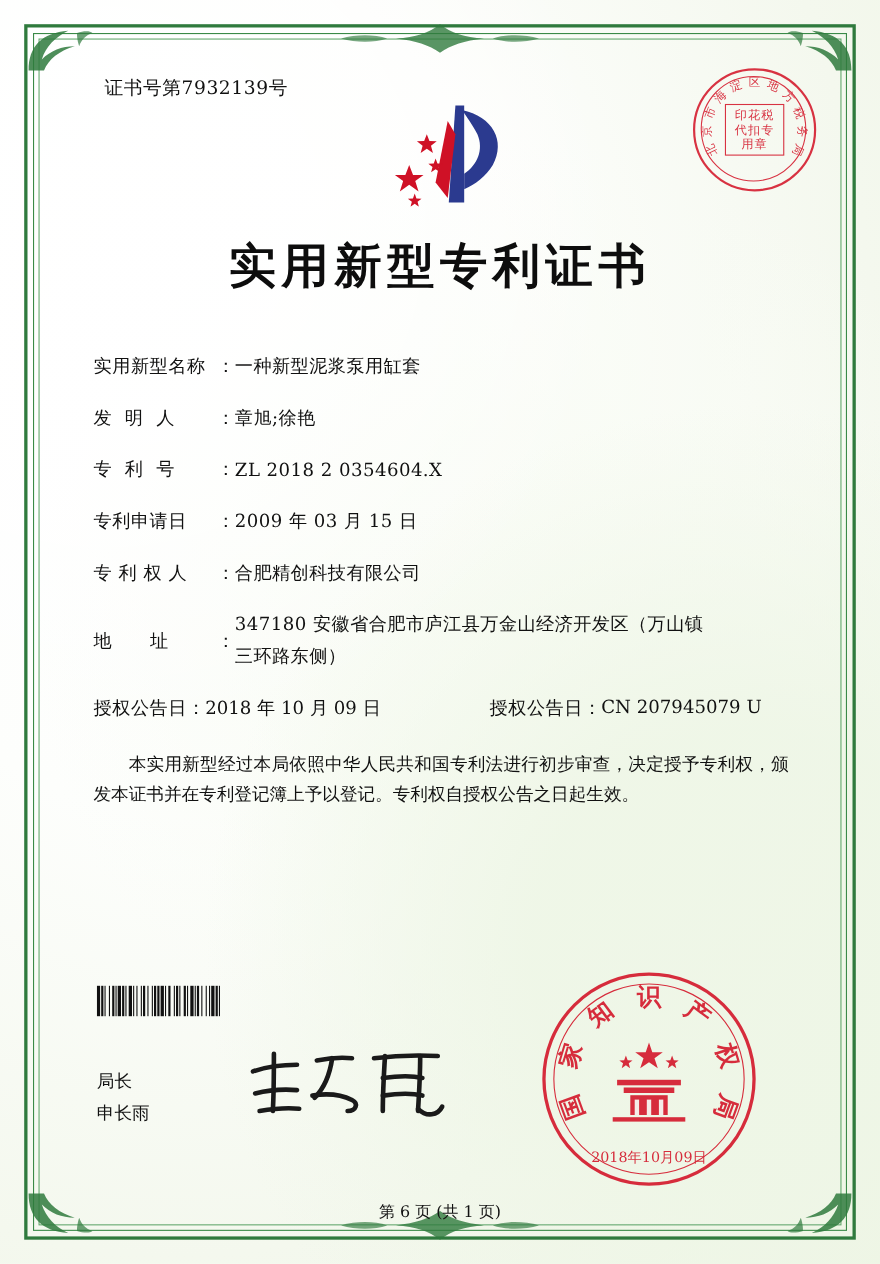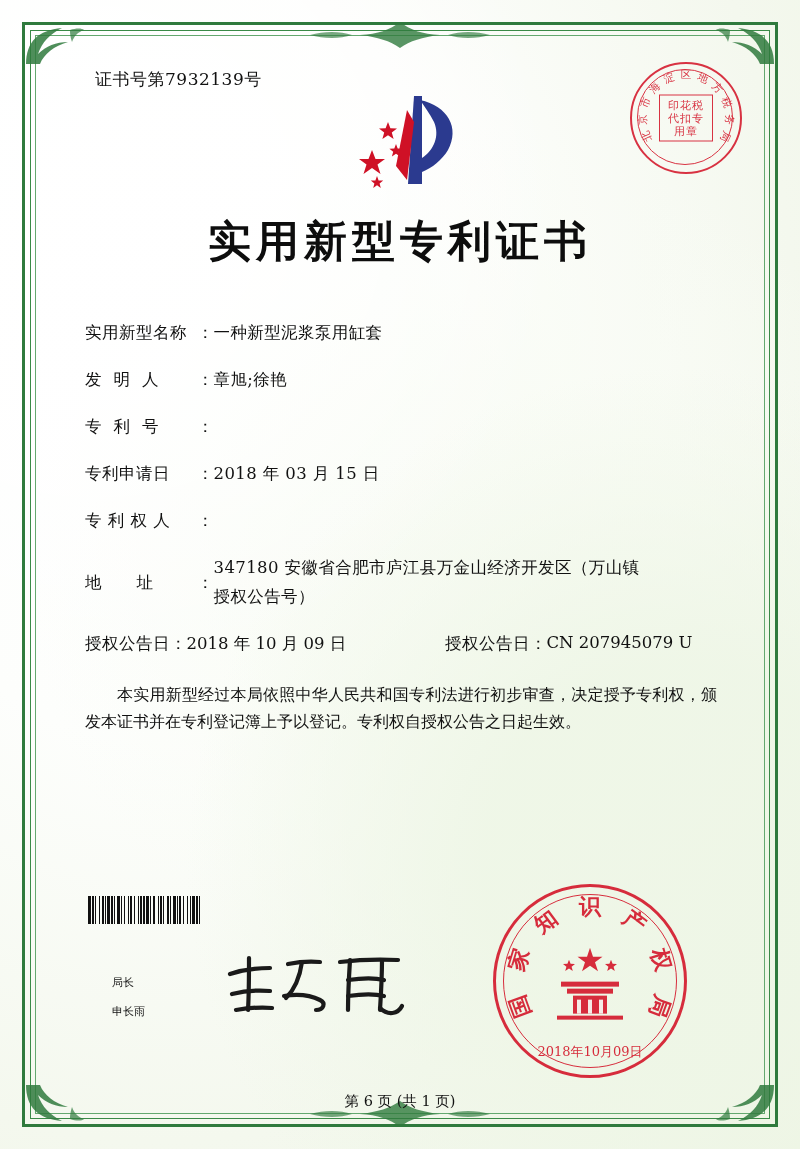--- a/index.html
+++ b/index.html
@@ -231,25 +231,24 @@
     display: block;
     background: #111;
     height: 100%;
   }
 
   
   .sig-label {
     position: absolute;
     left: 88px;
     top: 968px;
-    font-size: 11px;
+    font-size: 16px;
     line-height: 29px;
     color: #111;
     font-family: "DejaVu Serif", serif;
-    margin-left: 24px;
   }
   .signature {
     position: absolute;
     left: 222px;
     top: 950px;
     width: 200px;
     height: 70px;
     color: #1a1a1a;
   }
 
@@ -392,36 +391,38 @@
       <span class="field-value">一种新型泥浆泵用缸套</span>
     </div>
     <div class="field-row">
       <span class="field-label">发  明  人</span>
       <span class="field-colon">：</span>
       <span class="field-value">章旭;徐艳</span>
     </div>
     <div class="field-row">
       <span class="field-label">专  利  号</span>
       <span class="field-colon">：</span>
+      <span class="field-value">ZL 2018 2 0354604.X</span>
     </div>
     <div class="field-row">
       <span class="field-label">专利申请日</span>
       <span class="field-colon">：</span>
-      <span class="field-value">2018 年 03 月 15 日</span>
+      <span class="field-value">2009 年 03 月 15 日</span>
     </div>
     <div class="field-row">
       <span class="field-label">专 利 权 人</span>
       <span class="field-colon">：</span>
+      <span class="field-value">合肥精创科技有限公司</span>
     </div>
     <div class="field-row">
       <span class="field-label">地      址</span>
       <span class="field-colon">：</span>
       <span class="field-value">
         <span>347180 安徽省合肥市庐江县万金山经济开发区（万山镇</span>
-        <span class="cont">授权公告号）</span>
+        <span class="cont">三环路东侧）</span>
       </span>
     </div>
 
     <div class="row-inline">
       <span class="inline-left">
         <span class="inline-label">授权公告日</span>
         <span>：</span>
         <span>2018 年 10 月 09 日</span>
       </span>
       <span class="inline-right">

